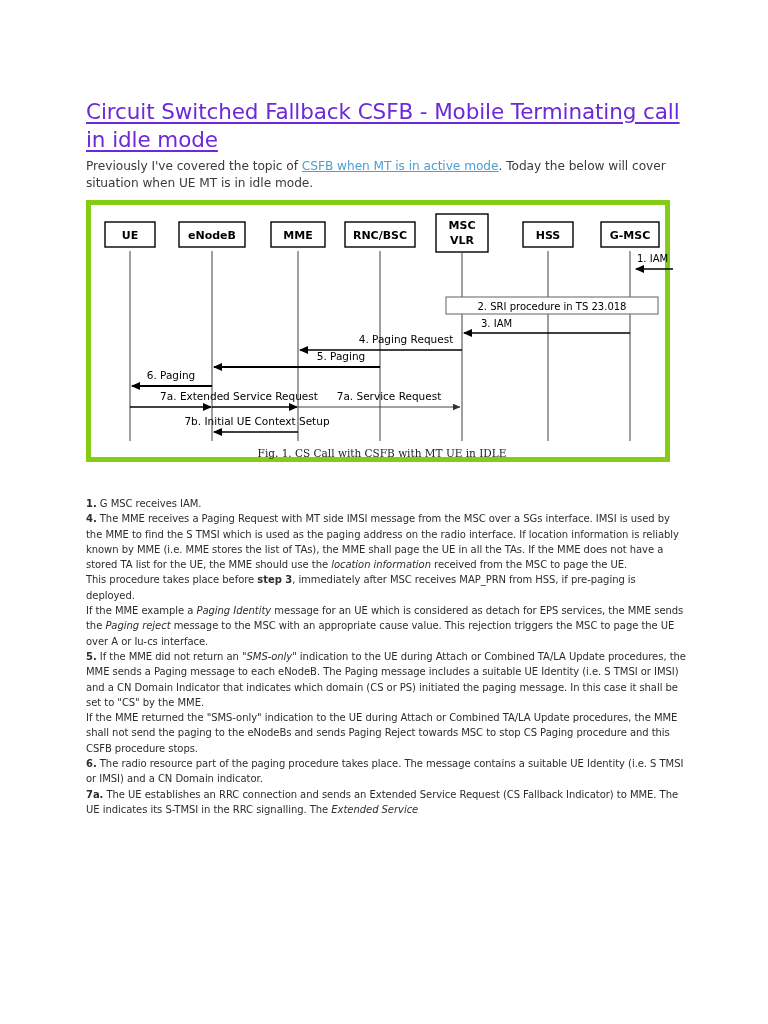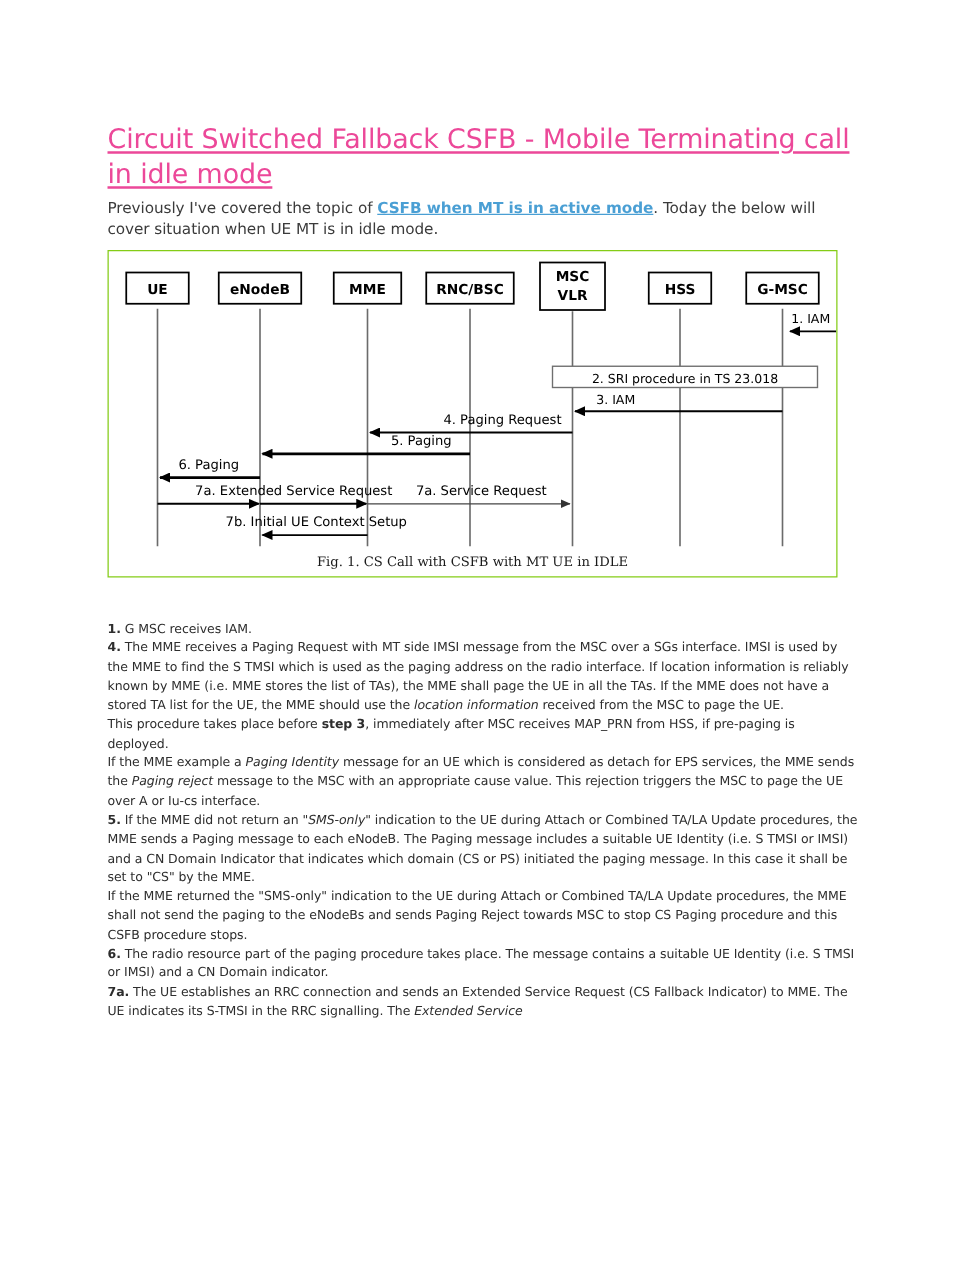--- a/index.html
+++ b/index.html
@@ -27,49 +27,48 @@
     top: 98px;
     width: 596px;
   }
 
   
   .post-title {
     font-family: "DejaVu Sans", sans-serif;
     font-size: 21.5px;
     line-height: 28px;
     font-weight: 400;
-    color: #ec4899;
+    color: #6d28d9;
     text-decoration: underline;
     text-underline-offset: 3px;
     letter-spacing: -0.1px;
     margin: 0 0 4px 0;
   }
 
   
   .intro {
     font-size: 12.2px;
     line-height: 16.5px;
     color: #3b3b3b;
     margin: 0;
     letter-spacing: -0.05px;
   }
   a.inline-link {
     color: #4a9fd4;
     text-decoration: underline;
-    font-weight: bold;
   }
 
   
   .diagram-frame {
     position: absolute;
     left: 86px;
     top: 200px;
     width: 584px;
     height: 262px;
-    border: 1px solid #84cc16;
+    border: 5px solid #84cc16;
     background: #ffffff;
     box-sizing: border-box;
   }
   .diagram-svg {
     display: block;
   }
 
   
   .body-text {
     position: absolute;

